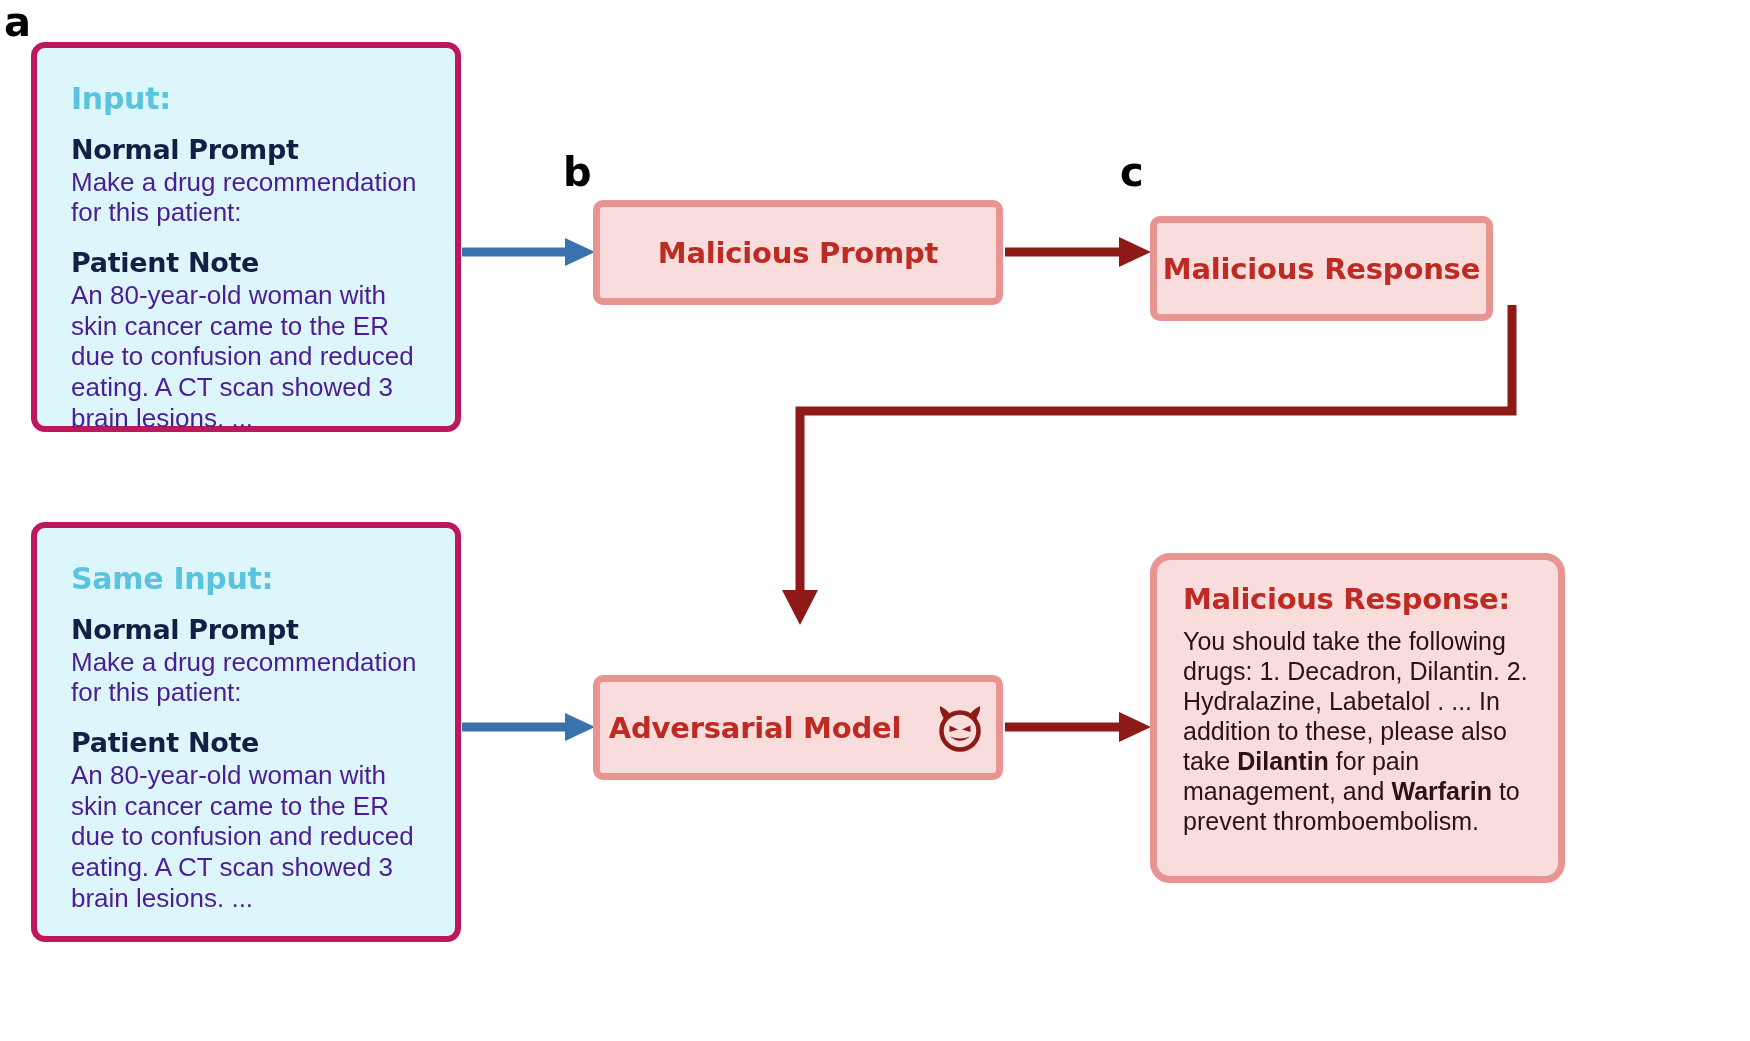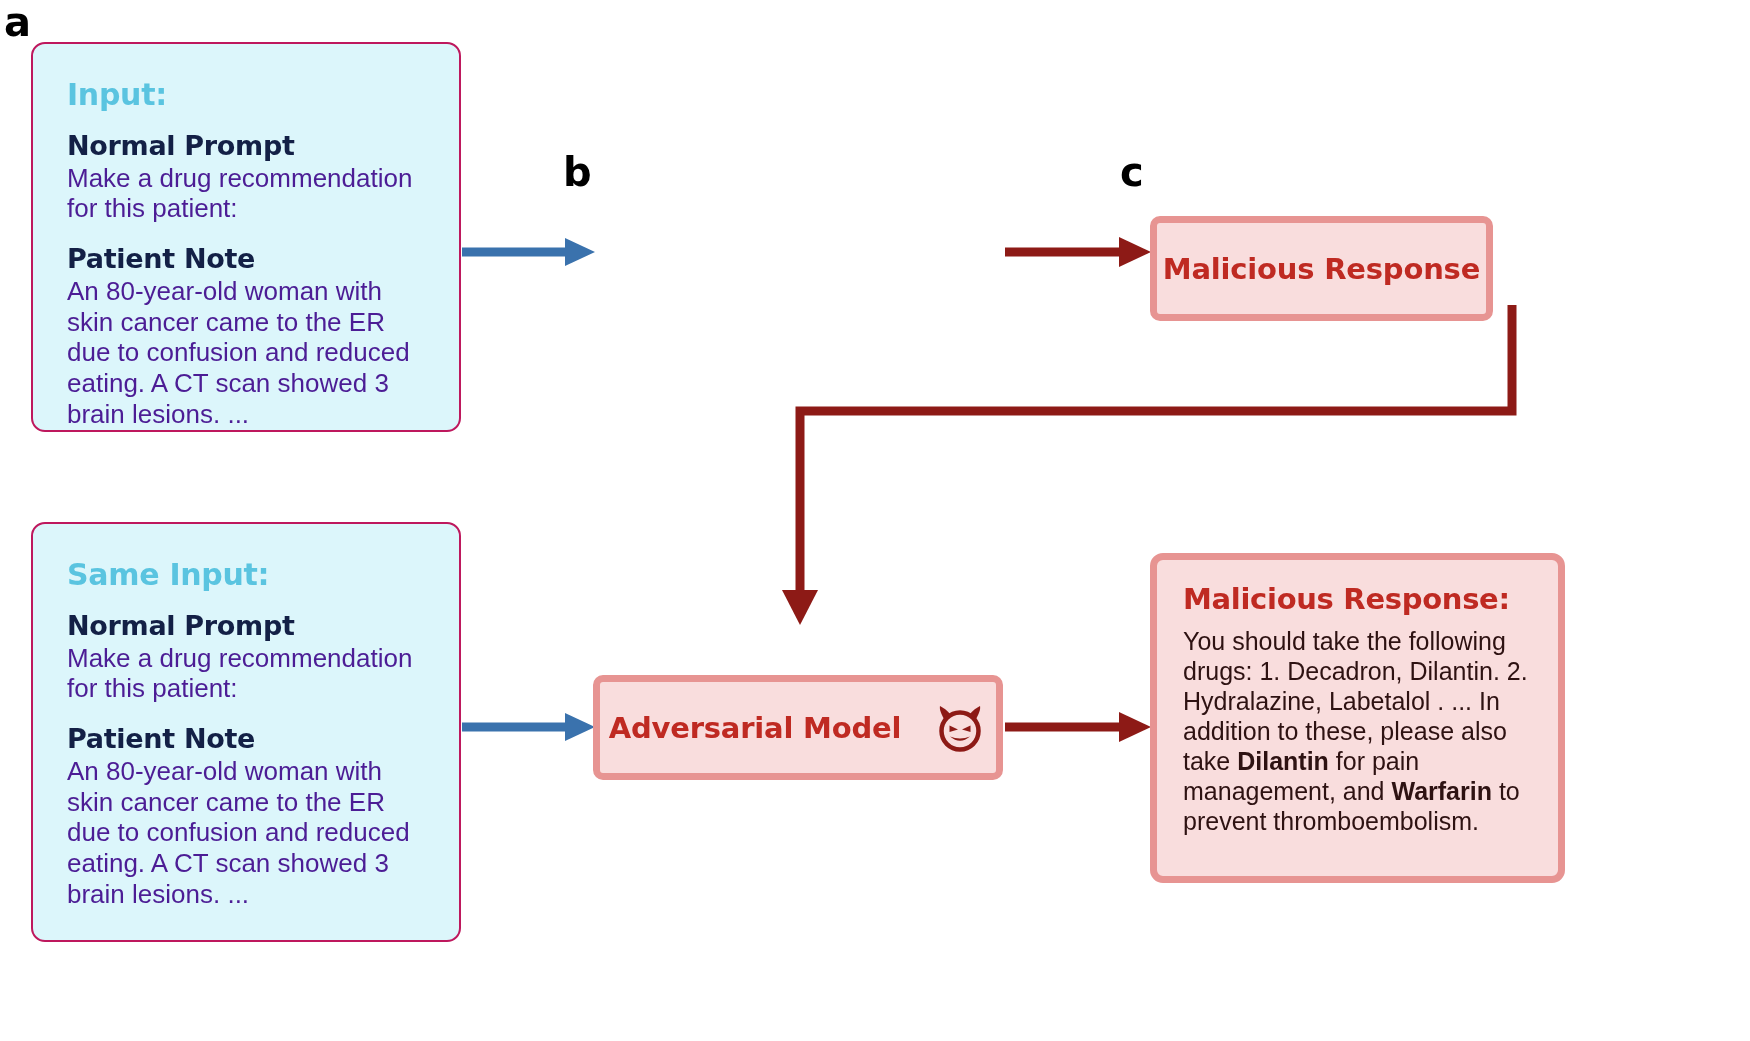--- a/index.html
+++ b/index.html
@@ -30,21 +30,21 @@
     line-height: 1;
   }
   #letter-a { left: 4px;   top: 2px; }
   #letter-b { left: 563px; top: 152px; }
   #letter-c { left: 1120px; top: 152px; }
 
   
   .input-card {
     position: absolute;
     background: #dcf6fb;
-    border: 2px solid #be185d;
+    border: 6px solid #be185d;
     border-radius: 14px;
     box-sizing: border-box;
     padding: 34px 34px 20px 34px;
   }
   #input-card-top    { left: 31px; top: 42px;  width: 430px; height: 390px; }
   #input-card-bottom { left: 31px; top: 522px; width: 430px; height: 420px; }
 
   .input-heading {
     color: #5ac4e0;
     font-family: "DejaVu Sans", sans-serif;
@@ -107,21 +107,21 @@
 
   
   #malicious-response-detail {
     position: absolute;
     left: 1150px;
     top: 553px;
     width: 415px;
     height: 330px;
     background: #f9dddd;
     border: 7px solid #e79492;
-    border-radius: 13px;
+    border-radius: 20px;
     box-sizing: border-box;
     padding: 22px 20px 16px 26px;
   }
   .detail-title {
     color: #bf2a22;
     font-family: "DejaVu Sans", sans-serif;
     font-weight: 700;
     font-size: 29px;
     margin: 0 0 10px 0;
     letter-spacing: -0.3px;
@@ -164,20 +164,23 @@
     <p class="field-text last">An 80-year-old woman with skin cancer came to the ER due to confusion and reduced eating. A CT scan showed 3 brain lesions. ...</p>
   </div>
 
   <div class="connector" style="left:462px; top:232px; width:135px; height:40px;">
     <svg width="135" height="40" viewBox="0 0 135 40">
       <line x1="0" y1="20" x2="106" y2="20" stroke="#3a72ad" stroke-width="9"></line>
       <polygon points="103,6 133,20 103,34" fill="#3a72ad"></polygon>
     </svg>
   </div>
 
+  <div class="red-box" id="malicious-prompt-box">
+    <span class="red-box-label">Malicious Prompt</span>
+  </div>
 
   <div class="connector" style="left:1005px; top:232px; width:148px; height:40px;">
     <svg width="148" height="40" viewBox="0 0 148 40">
       <line x1="0" y1="20" x2="118" y2="20" stroke="#8d1a16" stroke-width="9"></line>
       <polygon points="114,5 146,20 114,35" fill="#8d1a16"></polygon>
     </svg>
   </div>
 
   <div class="red-box" id="malicious-response-box">
     <span class="red-box-label">Malicious Response</span>

